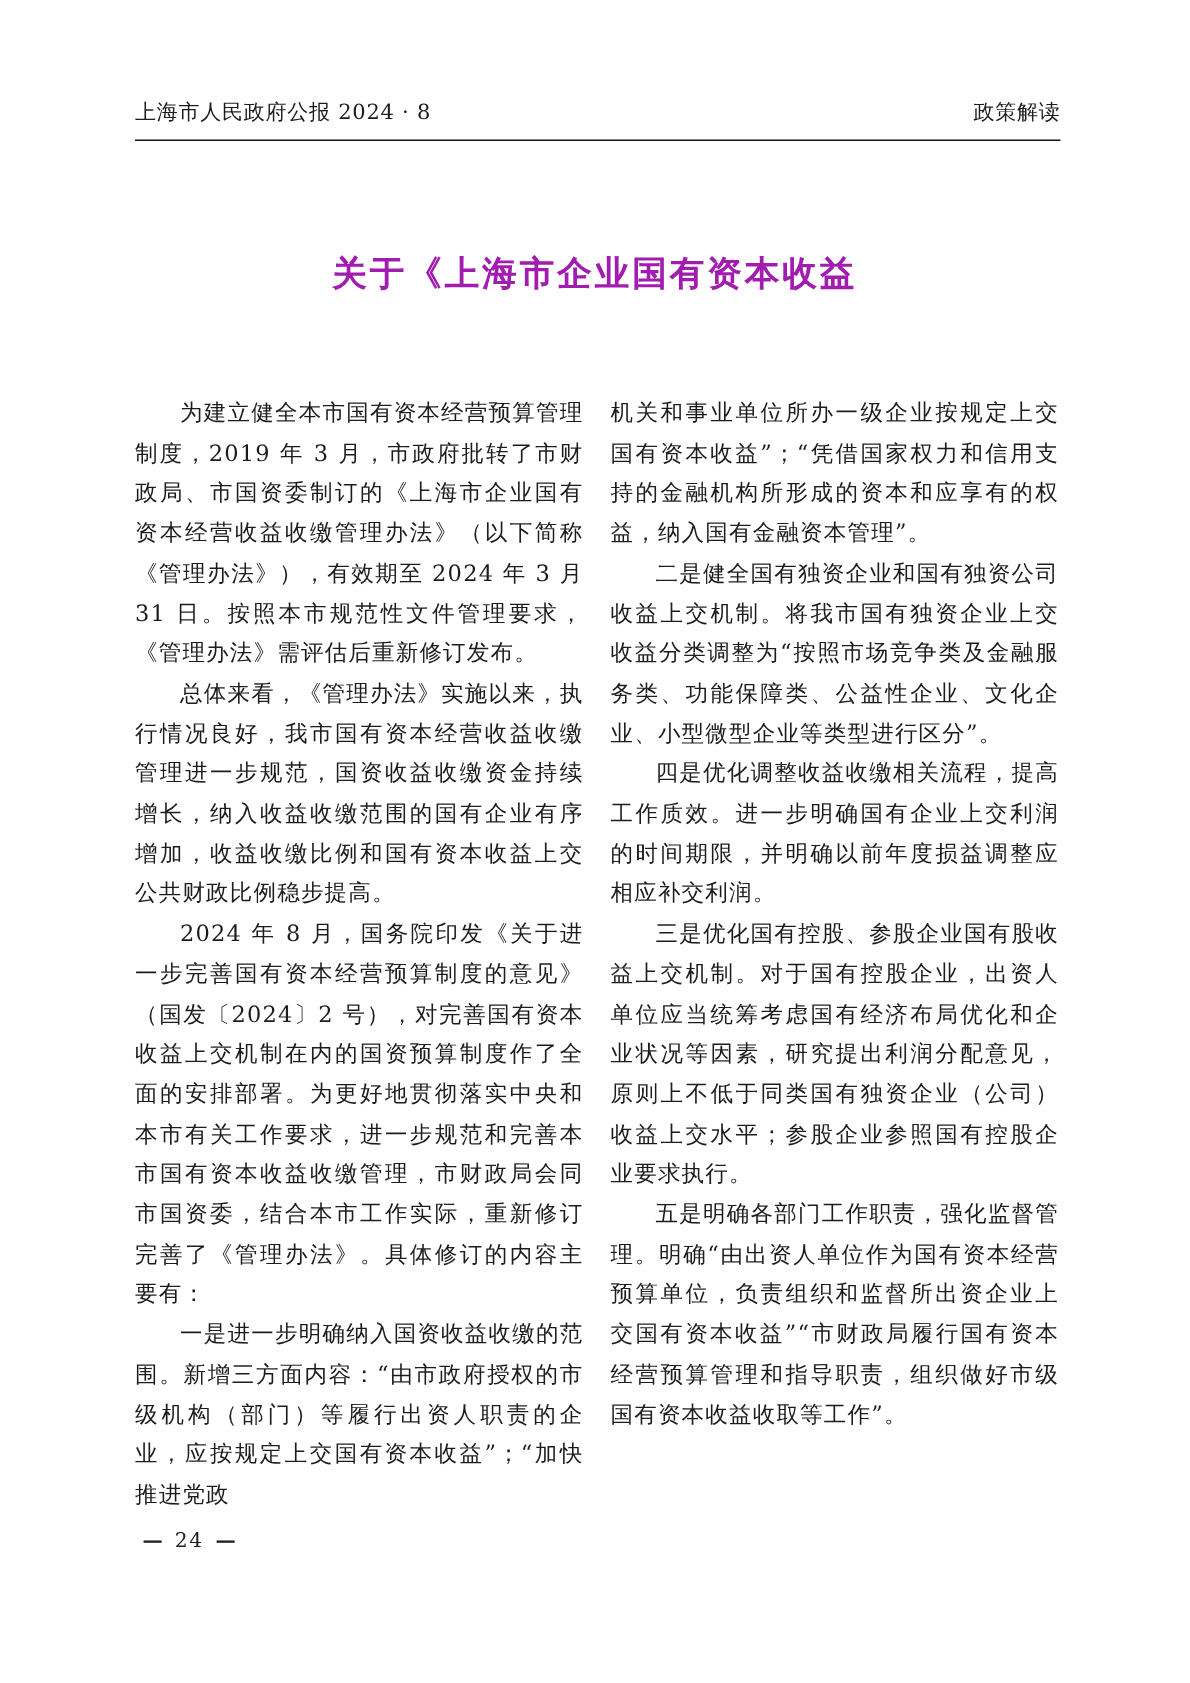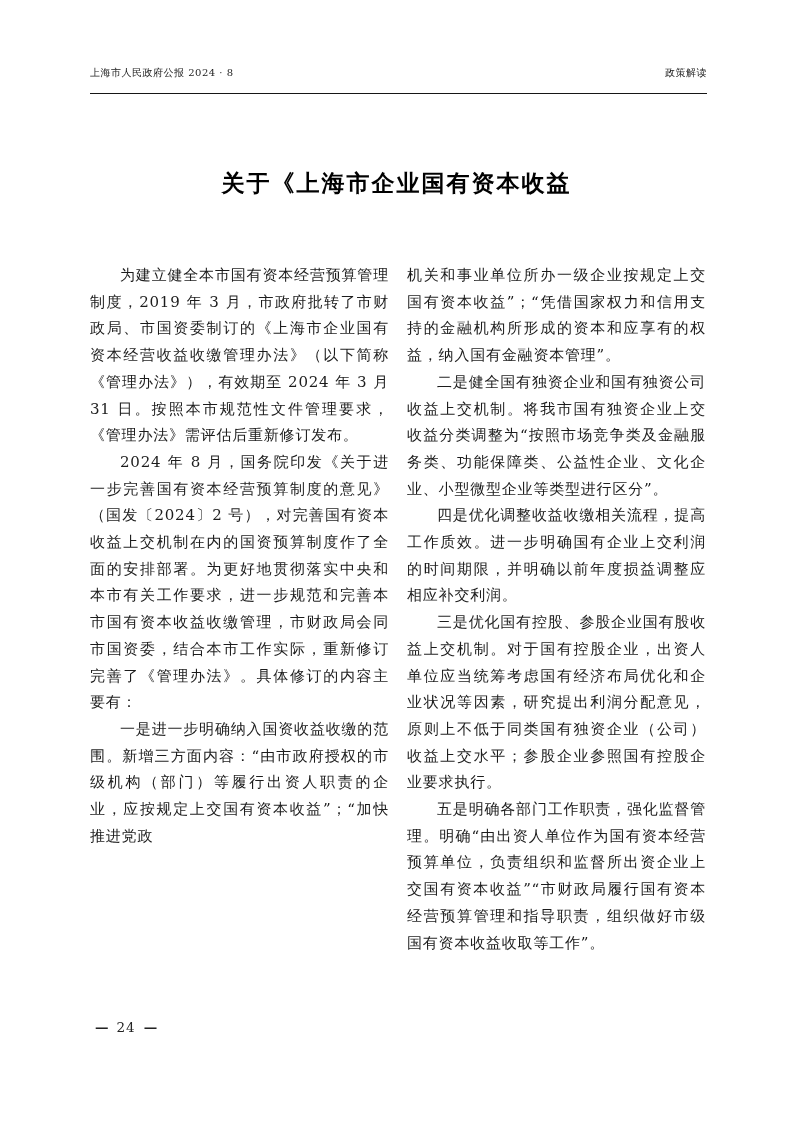--- a/index.html
+++ b/index.html
@@ -15,21 +15,21 @@
     overflow: hidden;
   }
   .header {
     position: absolute;
     top: 66px;
     left: 90px;
     right: 86px;
     display: flex;
     justify-content: space-between;
     align-items: baseline;
-    font-size: 10px;
+    font-size: 14px;
     letter-spacing: 0.5px;
   }
   .header-rule {
     position: absolute;
     top: 93px;
     left: 90px;
     right: 86px;
     border-top: 1.6px solid #161616;
     height: 0;
   }
@@ -38,21 +38,21 @@
     top: 164px;
     left: 0;
     right: 0;
     margin: 0;
     text-align: center;
     font-family: "DejaVu Sans", "Liberation Sans", sans-serif;
     font-weight: 700;
     font-size: 23px;
     line-height: 38px;
     letter-spacing: 2px;
-    color: #000000;
+    color: #a21caf;
   }
   .doc-title .line { display: block; }
   .body-columns {
     position: absolute;
     top: 262px;
     left: 90px;
     width: 616px;
     display: flex;
     gap: 18px;
   }
@@ -97,20 +97,21 @@
   <div class="header-rule"></div>
 
   <h1 class="doc-title">
     <span class="line">关于《上海市企业国有资本收益</span>
   </h1>
 
   <main class="body-columns">
 
     <div class="col">
       <p>为建立健全本市国有资本经营预算管理制度，2019 年 3 月，市政府批转了市财政局、市国资委制订的《上海市企业国有资本经营收益收缴管理办法》（以下简称《管理办法》），有效期至 2024 年 3 月 31 日。按照本市规范性文件管理要求，《管理办法》需评估后重新修订发布。</p>
+      <p>总体来看，《管理办法》实施以来，执行情况良好，我市国有资本经营收益收缴管理进一步规范，国资收益收缴资金持续增长，纳入收益收缴范围的国有企业有序增加，收益收缴比例和国有资本收益上交公共财政比例稳步提高。</p>
       <p>2024 年 8 月，国务院印发《关于进一步完善国有资本经营预算制度的意见》（国发〔2024〕2 号），对完善国有资本收益上交机制在内的国资预算制度作了全面的安排部署。为更好地贯彻落实中央和本市有关工作要求，进一步规范和完善本市国有资本收益收缴管理，市财政局会同市国资委，结合本市工作实际，重新修订完善了《管理办法》。具体修订的内容主要有：</p>
       <p>一是进一步明确纳入国资收益收缴的范围。新增三方面内容：“由市政府授权的市级机构（部门）等履行出资人职责的企业，应按规定上交国有资本收益”；“加快推进党政</p>
     </div>
 
     <div class="col">
       <p class="continuation">机关和事业单位所办一级企业按规定上交国有资本收益”；“凭借国家权力和信用支持的金融机构所形成的资本和应享有的权益，纳入国有金融资本管理”。</p>
       <p>二是健全国有独资企业和国有独资公司收益上交机制。将我市国有独资企业上交收益分类调整为“按照市场竞争类及金融服务类、功能保障类、公益性企业、文化企业、小型微型企业等类型进行区分”。</p>
       <p>四是优化调整收益收缴相关流程，提高工作质效。进一步明确国有企业上交利润的时间期限，并明确以前年度损益调整应相应补交利润。</p>
       <p>三是优化国有控股、参股企业国有股收益上交机制。对于国有控股企业，出资人单位应当统筹考虑国有经济布局优化和企业状况等因素，研究提出利润分配意见，原则上不低于同类国有独资企业（公司）收益上交水平；参股企业参照国有控股企业要求执行。</p>
       <p>五是明确各部门工作职责，强化监督管理。明确“由出资人单位作为国有资本经营预算单位，负责组织和监督所出资企业上交国有资本收益”“市财政局履行国有资本经营预算管理和指导职责，组织做好市级国有资本收益收取等工作”。</p>

